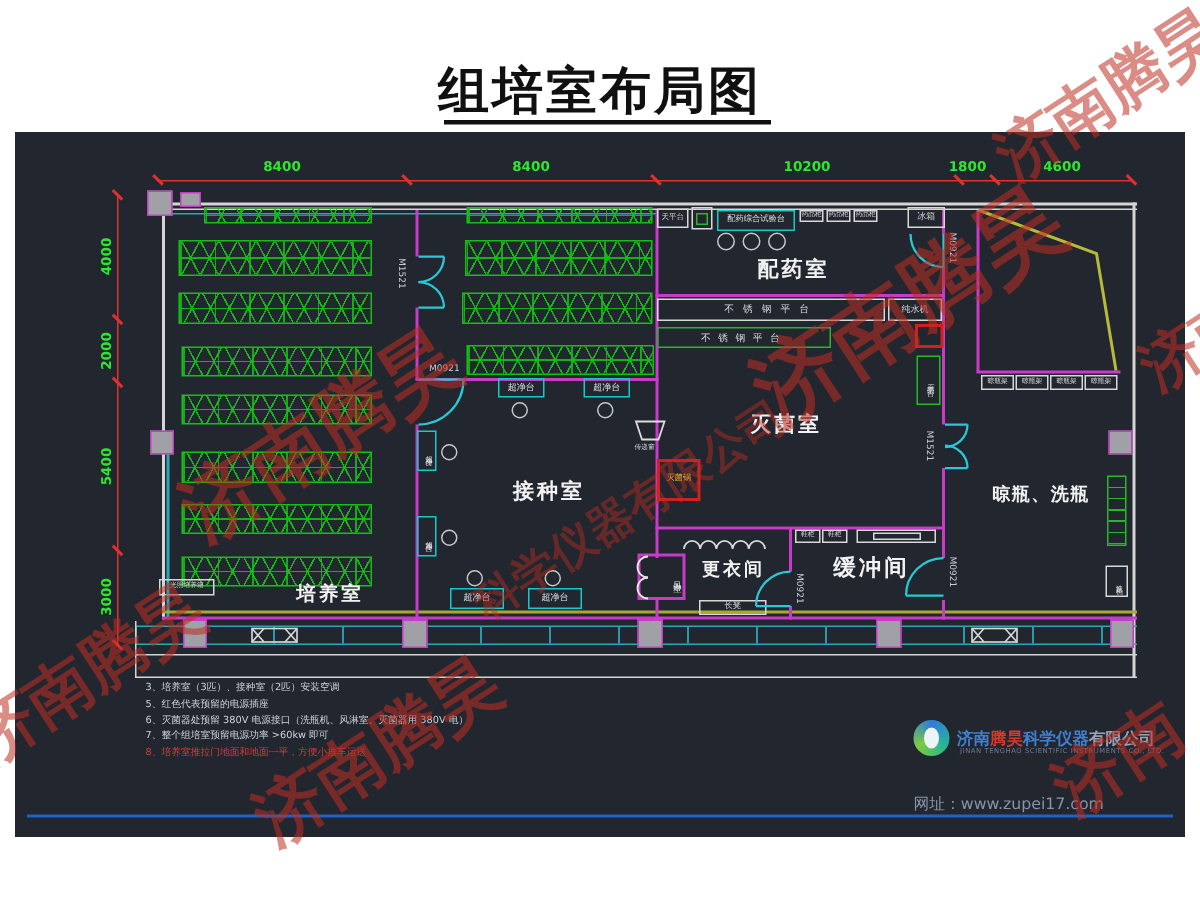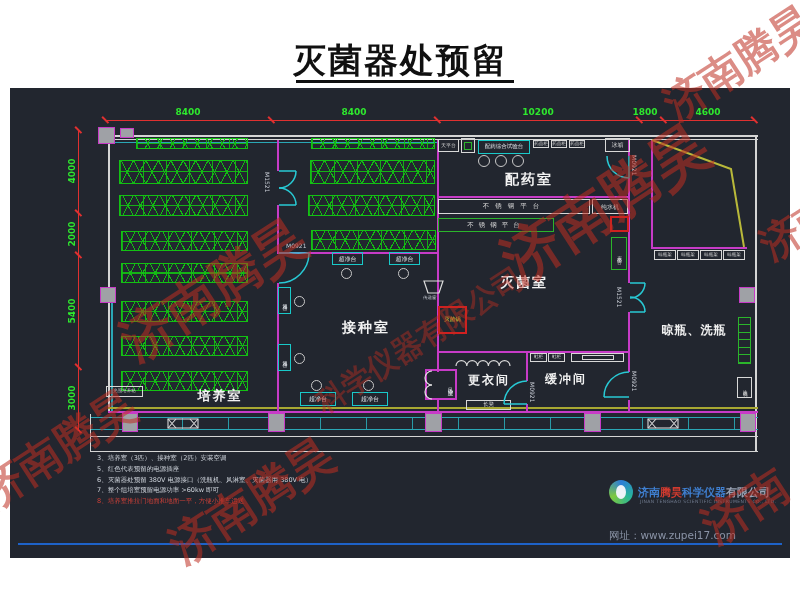--- a/index.html
+++ b/index.html
@@ -34,21 +34,21 @@
   .wm{color:rgba(190,46,32,.55);font-weight:bold;white-space:nowrap;pointer-events:none;z-index:40}
   .note{color:#cfd4dc;font-size:6.5px;white-space:nowrap;line-height:10.8px}
   .ftxt{white-space:nowrap}
   svg{position:absolute;left:0;top:0;pointer-events:none}
 </style>
 </head>
 <body>
 
 <div id="canvas">
 
-  <div class="abs" style="left:0;top:38px;width:800px;text-align:center;font-size:34px;font-weight:bold;color:#101010;letter-spacing:2px">灭菌器处预留</div>
+  <div class="abs" style="left:0;top:38px;width:800px;text-align:center;font-size:34px;font-weight:bold;color:#101010;letter-spacing:2px">组培室布局图</div>
   <div class="abs" style="left:296px;top:80px;width:218px;height:3px;background:#101010"></div>
 
   <div class="abs panel" style="left:10px;top:88px;width:780px;height:470px"></div>
 
   <div class="abs dimr" style="left:105px;top:120px;width:650px;height:1px"></div>
   <div class="abs tick" style="left:101px;top:119px"></div>
   <div class="abs tick" style="left:267px;top:119px"></div>
   <div class="abs tick" style="left:433px;top:119px"></div>
   <div class="abs tick" style="left:635px;top:119px"></div>
   <div class="abs tick" style="left:659px;top:119px"></div>
@@ -122,21 +122,21 @@
   <div class="abs rack" style="left:311px;top:138px;width:124px;height:11px"></div>
   <div class="abs rack" style="left:310px;top:160px;width:125px;height:24px"></div>
   <div class="abs rack" style="left:308px;top:195px;width:127px;height:21px"></div>
   <div class="abs rack" style="left:311px;top:230px;width:125px;height:20px"></div>
 
   <div class="abs rlabel" style="left:220px;top:396px;font-size:13px">培养室</div>
   <div class="abs rlabel" style="left:366px;top:328px;font-size:14px">接种室</div>
   <div class="abs rlabel" style="left:529px;top:180px;font-size:14px">配药室</div>
   <div class="abs rlabel" style="left:524px;top:283px;font-size:14px">灭菌室</div>
   <div class="abs rlabel" style="left:489px;top:380px;font-size:12px">更衣间</div>
-  <div class="abs rlabel" style="left:566px;top:379px;font-size:12px">缓冲间</div>
+  <div class="abs rlabel" style="left:581px;top:379px;font-size:15px">缓冲间</div>
   <div class="abs rlabel" style="left:694px;top:330px;font-size:12px;letter-spacing:1px">晾瓶、洗瓶</div>
 
   <div class="abs doorlbl dv" style="left:264px;top:172px">M1521</div>
   <div class="abs doorlbl" style="left:286px;top:242px">M0921</div>
   <div class="abs doorlbl dv" style="left:631px;top:155px">M0921</div>
   <div class="abs doorlbl dv" style="left:616px;top:287px">M1521</div>
   <div class="abs doorlbl dv" style="left:529px;top:382px">M0921</div>
   <div class="abs doorlbl dv" style="left:631px;top:371px">M0921</div>
 
   <div class="abs box" style="left:438px;top:139px;width:21px;height:13px;font-size:5px">天平台</div>

